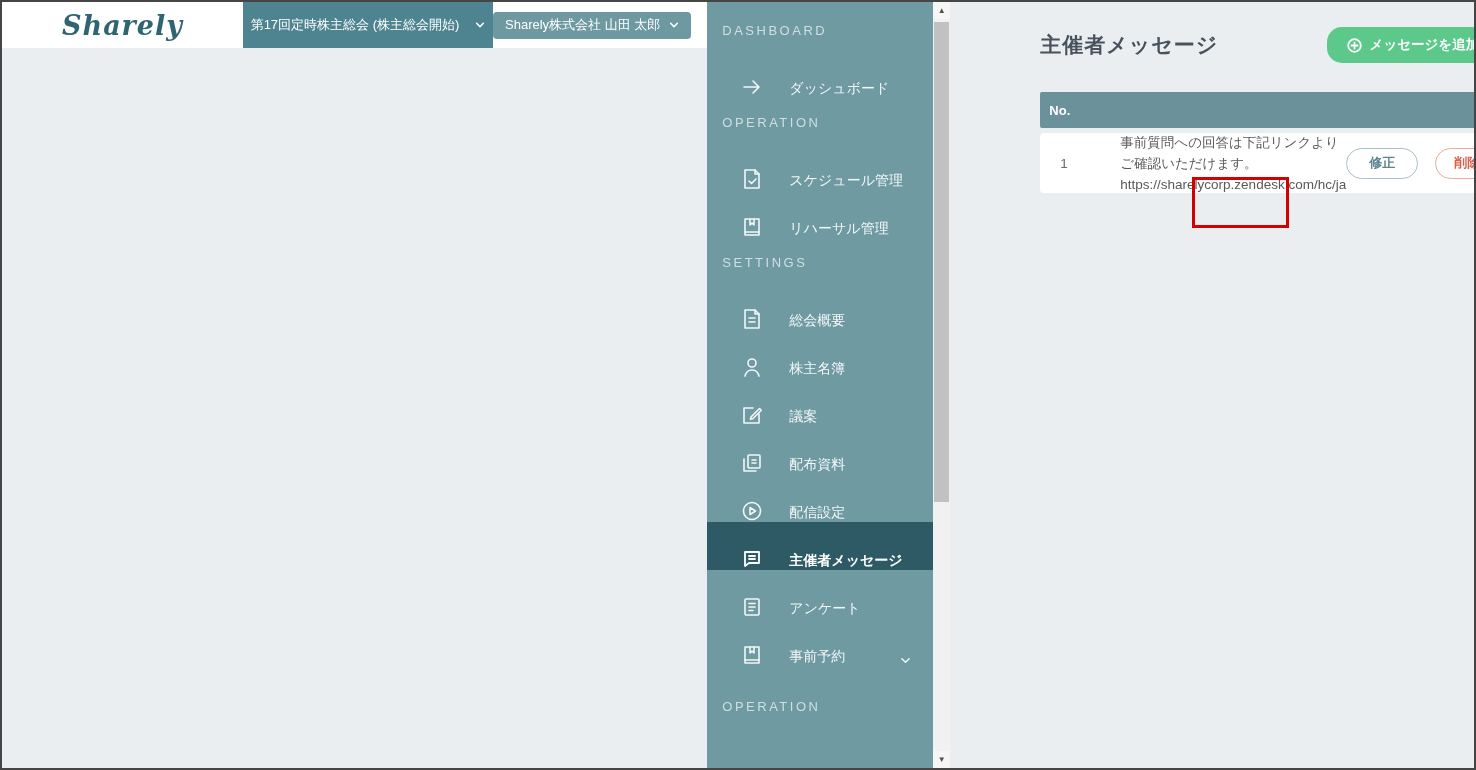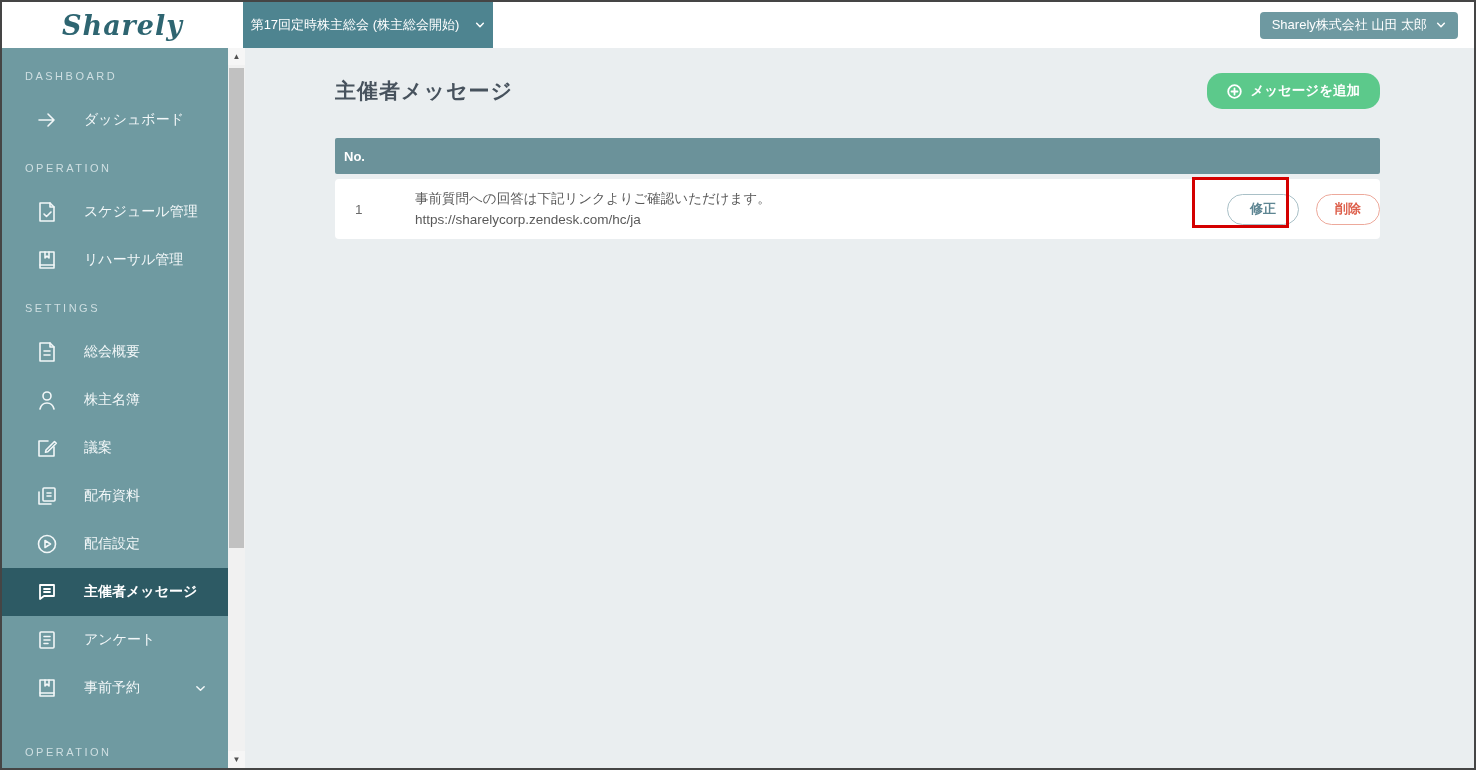--- a/index.html
+++ b/index.html
@@ -2,21 +2,21 @@
 <html><head>
 <meta charset="utf-8">
 <style>
   * { margin:0; padding:0; box-sizing:border-box; }
   html,body { width:1476px; height:770px; }
   body { font-family:"Liberation Sans","DejaVu Sans",sans-serif; }
 
   .page {
     position:relative; width:1476px; height:770px;
     border:2px solid #454545; background:#eaeef0; overflow:hidden;
-    display:flex; flex-direction:column;
+    display:flex; flex-direction:row;
   }
 
   
   .topbar { height:46px; background:#ffffff; display:flex; align-items:stretch; flex:0 0 auto; }
   .logo-area { width:241px; display:flex; align-items:center; justify-content:center; }
   .logo-text { font-family:"DejaVu Serif","Liberation Serif",serif; font-style:italic; font-weight:bold;
                font-size:27px; color:#2e6571; letter-spacing:1px; }
   .meeting-box { width:250px; background:#4e8490; color:#fff; font-size:13px;
                  display:flex; align-items:center; justify-content:center; gap:16px; cursor:pointer; }
   .topbar-spacer { flex:1; }
@@ -24,23 +24,23 @@
               border:none; border-radius:4px; font-size:13px; padding:0 12px;
               display:flex; align-items:center; gap:9px; cursor:pointer; font-family:inherit; }
   .chev { width:10px; height:10px; flex:0 0 auto; }
 
   
   .body-row { flex:1; display:flex; min-height:0; }
 
   
   .sidebar { position:relative; width:243px; flex:0 0 auto; background:#6f9aa1;
              padding:8px 17px 0 0; overflow:hidden; }
-  .side-section-label { height:40px; display:flex; align-items:center; padding-left:23px;
-                        color:#cfdfe2; font-size:11px; letter-spacing:2.5px; }
-  .side-item { height:48px; display:flex; align-items:center; padding-left:34px;
+  .side-section-label { height:40px; display:flex; align-items:center; padding-left:15px;
+                        color:#cfdfe2; font-size:13px; letter-spacing:2.5px; }
+  .side-item { height:48px; display:flex; align-items:flex-end; padding-left:34px;
                color:#f2f7f8; font-size:14px; cursor:pointer; }
   .side-item .ico { width:22px; height:22px; margin-right:26px; flex:0 0 auto; }
   .side-item.active { background:#2d5a64; font-weight:bold; color:#ffffff; }
   .side-item .item-chev { margin-left:auto; margin-right:22px; width:11px; height:11px; }
   .mt4 { margin-top:4px; } .mt20 { margin-top:20px; }
 
   
   .side-scrollbar { position:absolute; top:0; right:0; bottom:0; width:17px; background:#f1f1f1; }
   .sb-arrow { position:absolute; left:0; width:17px; height:17px; display:flex; align-items:center;
               justify-content:center; font-size:8px; color:#505050; background:#f6f6f6; cursor:pointer; }

